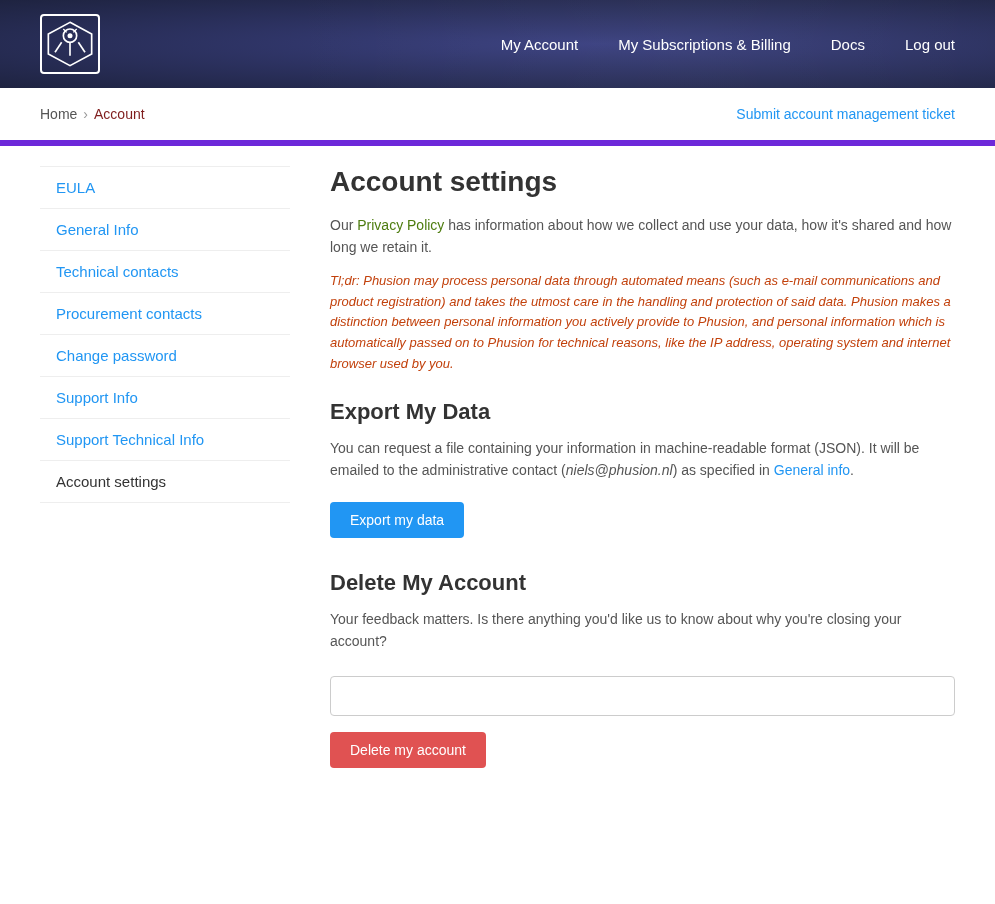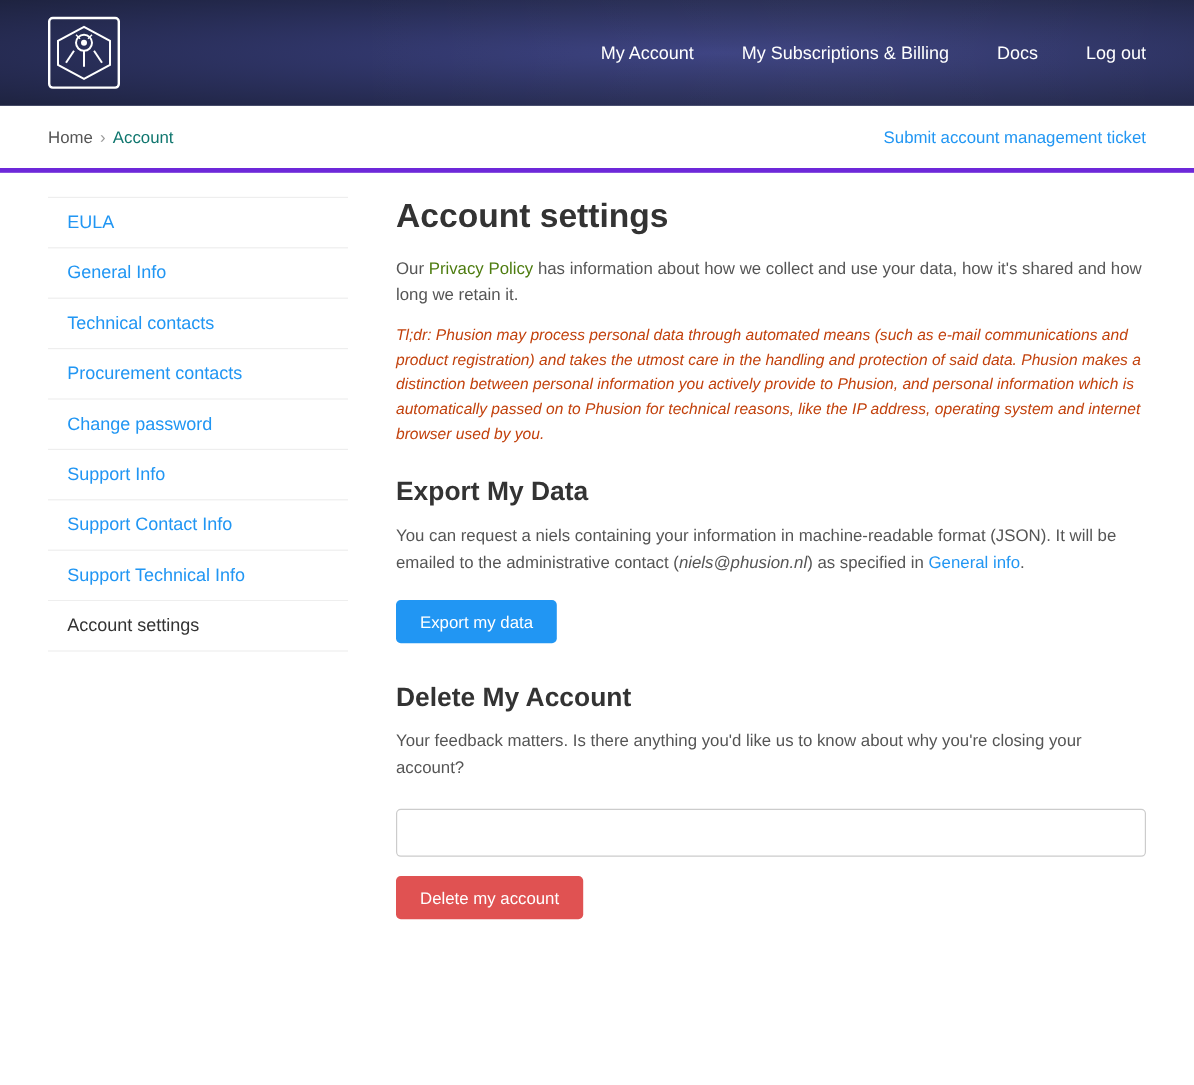--- a/index.html
+++ b/index.html
@@ -48,32 +48,32 @@
       text-decoration: none;
       font-size: 15px;
     }
 
     
     .breadcrumb-bar {
       display: flex;
       justify-content: space-between;
       align-items: center;
       padding: 18px 40px;
-      border-bottom: 4px solid #6d28d9;
+      border-bottom: 6px solid #6d28d9;
     }
     .breadcrumb {
       display: flex;
       align-items: center;
       gap: 6px;
       font-size: 14px;
       color: #555;
     }
     .breadcrumb a { color: #555; text-decoration: none; }
     .breadcrumb .chevron { color: #999; }
-    .breadcrumb .current { color: #0f766e; font-weight: normal; }
+    .breadcrumb .current { color: #7f1d1d; font-weight: normal; }
     .submit-ticket-link {
       color: #2196f3;
       text-decoration: none;
       font-size: 14px;
     }
 
     
     .main-container {
       display: flex;
       max-width: 995px;
@@ -237,39 +237,38 @@
 
 <div class="main-container">
 
   <aside class="sidebar">
     <a href="#" class="sidebar-item">EULA</a>
     <a href="#" class="sidebar-item">General Info</a>
     <a href="#" class="sidebar-item">Technical contacts</a>
     <a href="#" class="sidebar-item">Procurement contacts</a>
     <a href="#" class="sidebar-item">Change password</a>
     <a href="#" class="sidebar-item">Support Info</a>
-    <a href="#" class="sidebar-item">Support Contact Info</a>
     <a href="#" class="sidebar-item">Support Technical Info</a>
     <a href="#" class="sidebar-item active">Account settings</a>
   </aside>
 
   <main class="content">
 
     <h1 class="page-title">Account settings</h1>
 
     <p class="intro-text">
       <span>Our </span><a href="#">Privacy Policy</a><span> has information about how we collect and use your data, how it's shared and how long we retain it.</span>
     </p>
 
     <p class="tldr-text">Tl;dr: Phusion may process personal data through automated means (such as e-mail communications and product registration) and takes the utmost care in the handling and protection of said data. Phusion makes a distinction between personal information you actively provide to Phusion, and personal information which is automatically passed on to Phusion for technical reasons, like the IP address, operating system and internet browser used by you.</p>
 
     
     <h2 class="section-title">Export My Data</h2>
     <p class="section-text">
-      <span>You can request a niels containing your information in machine-readable format (JSON). It will be emailed to the administrative contact (</span><em>niels@phusion.nl</em><span>) as specified in </span><a href="#">General info</a><span>.</span>
+      <span>You can request a file containing your information in machine-readable format (JSON). It will be emailed to the administrative contact (</span><em>niels@phusion.nl</em><span>) as specified in </span><a href="#">General info</a><span>.</span>
     </p>
     <button class="export-btn">Export my data</button>
 
     
     <h2 class="delete-section-title">Delete My Account</h2>
     <p class="delete-feedback-text">Your feedback matters. Is there anything you'd like us to know about why you're closing your account?</p>
     <input type="text" class="feedback-input" placeholder="" style="">
     <button class="delete-btn">Delete my account</button>
 
   </main>

